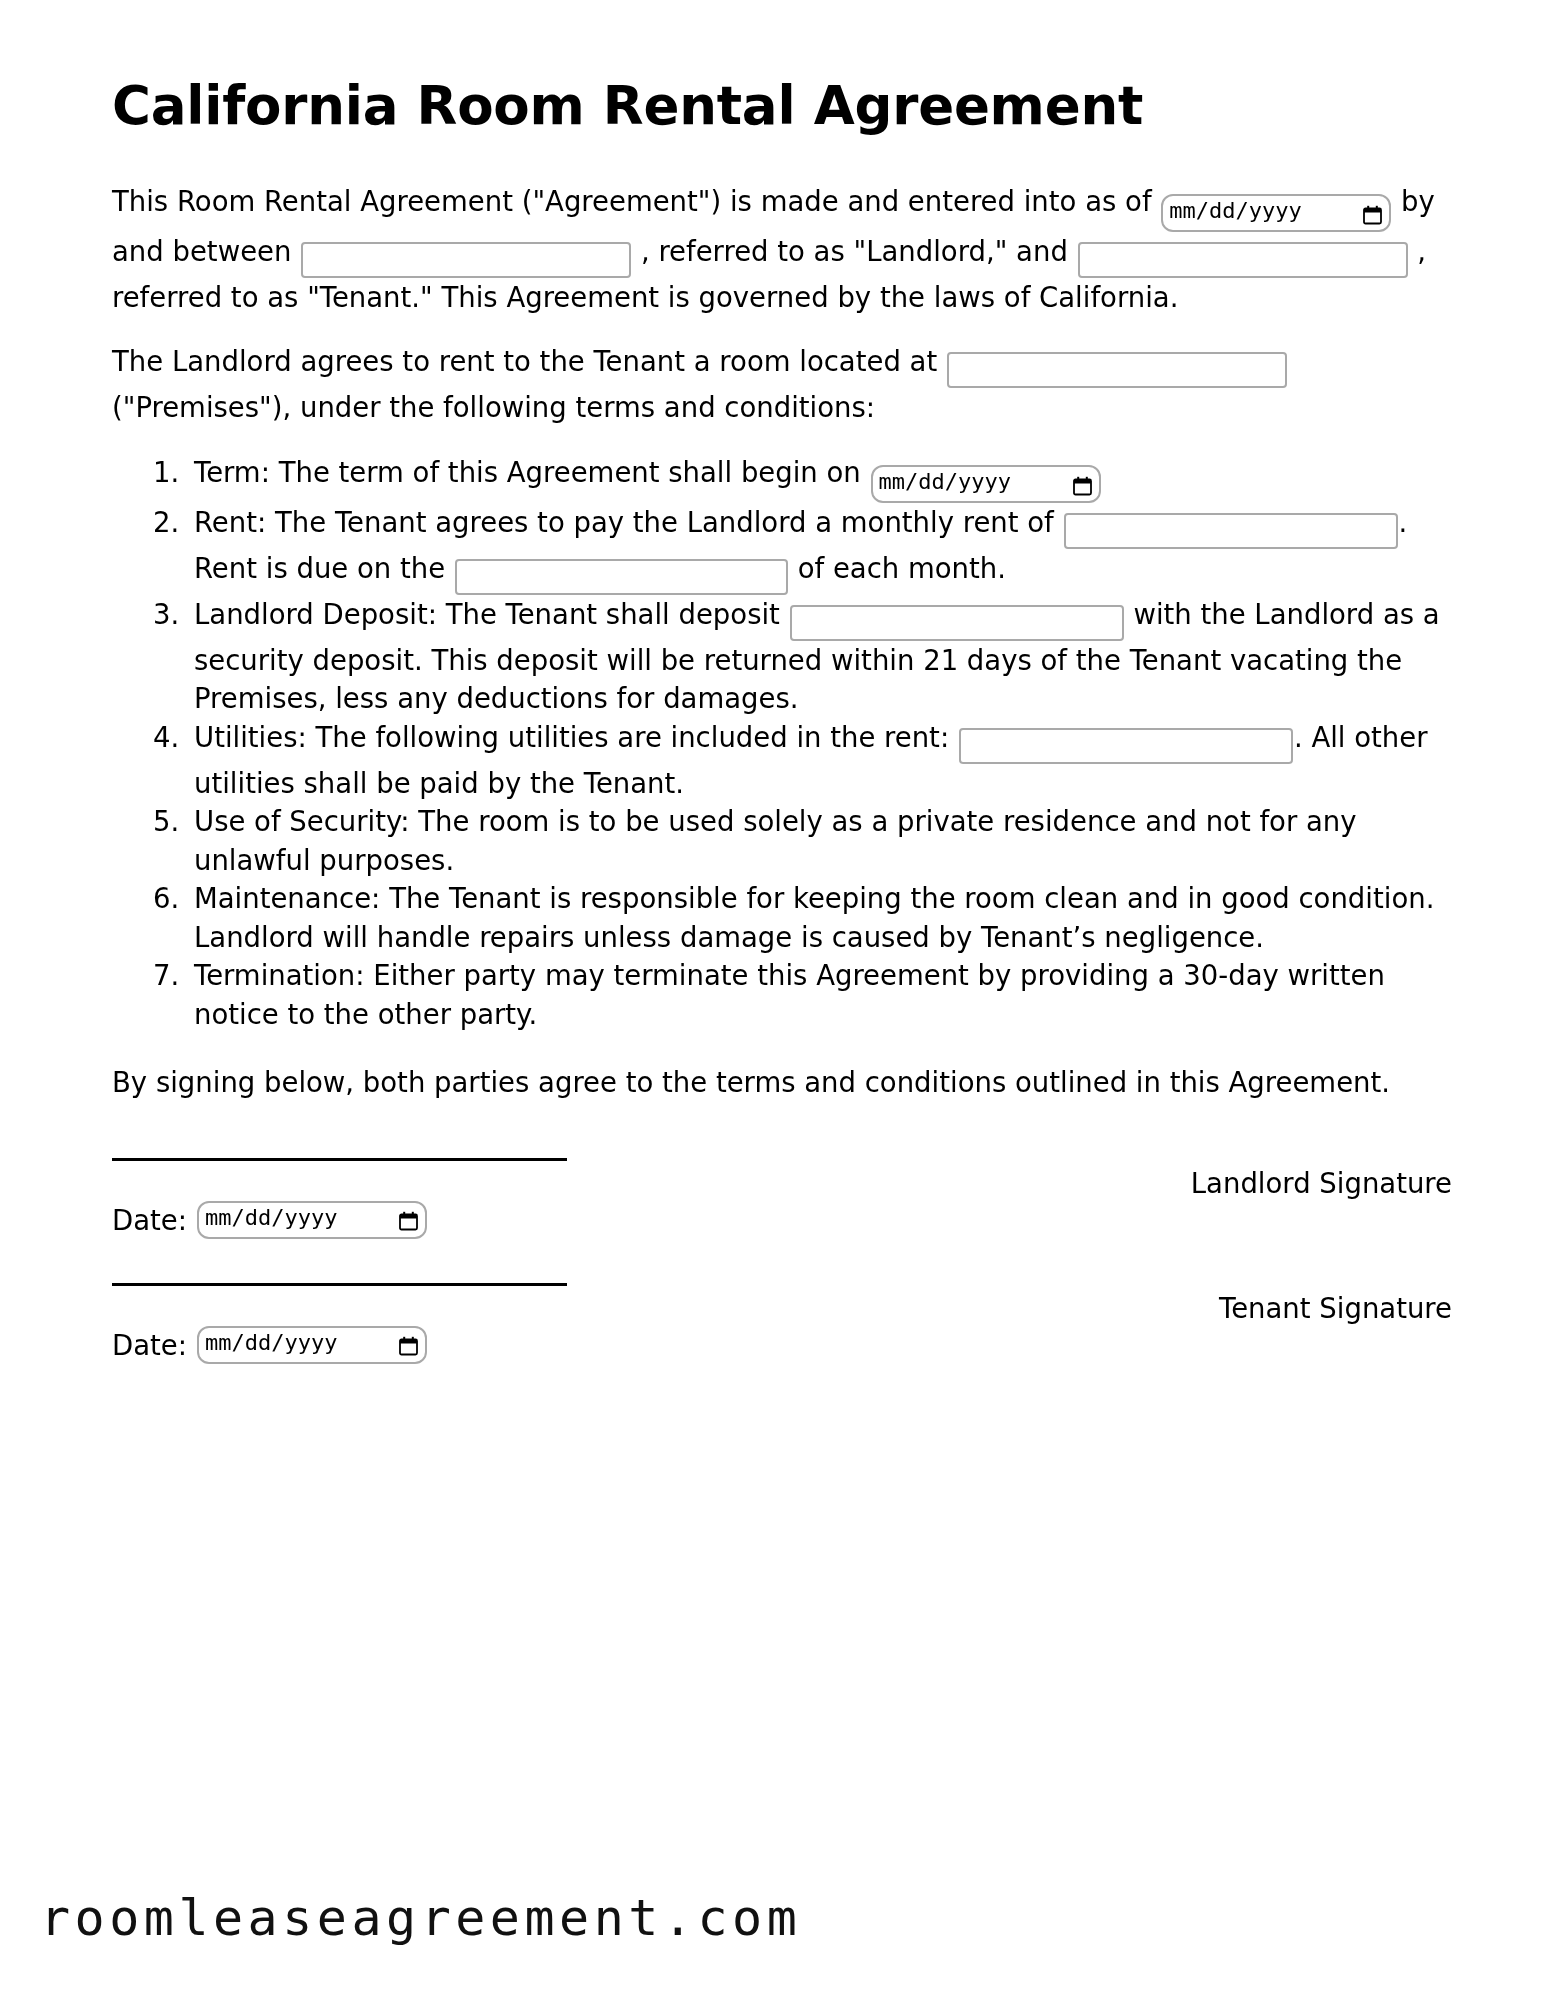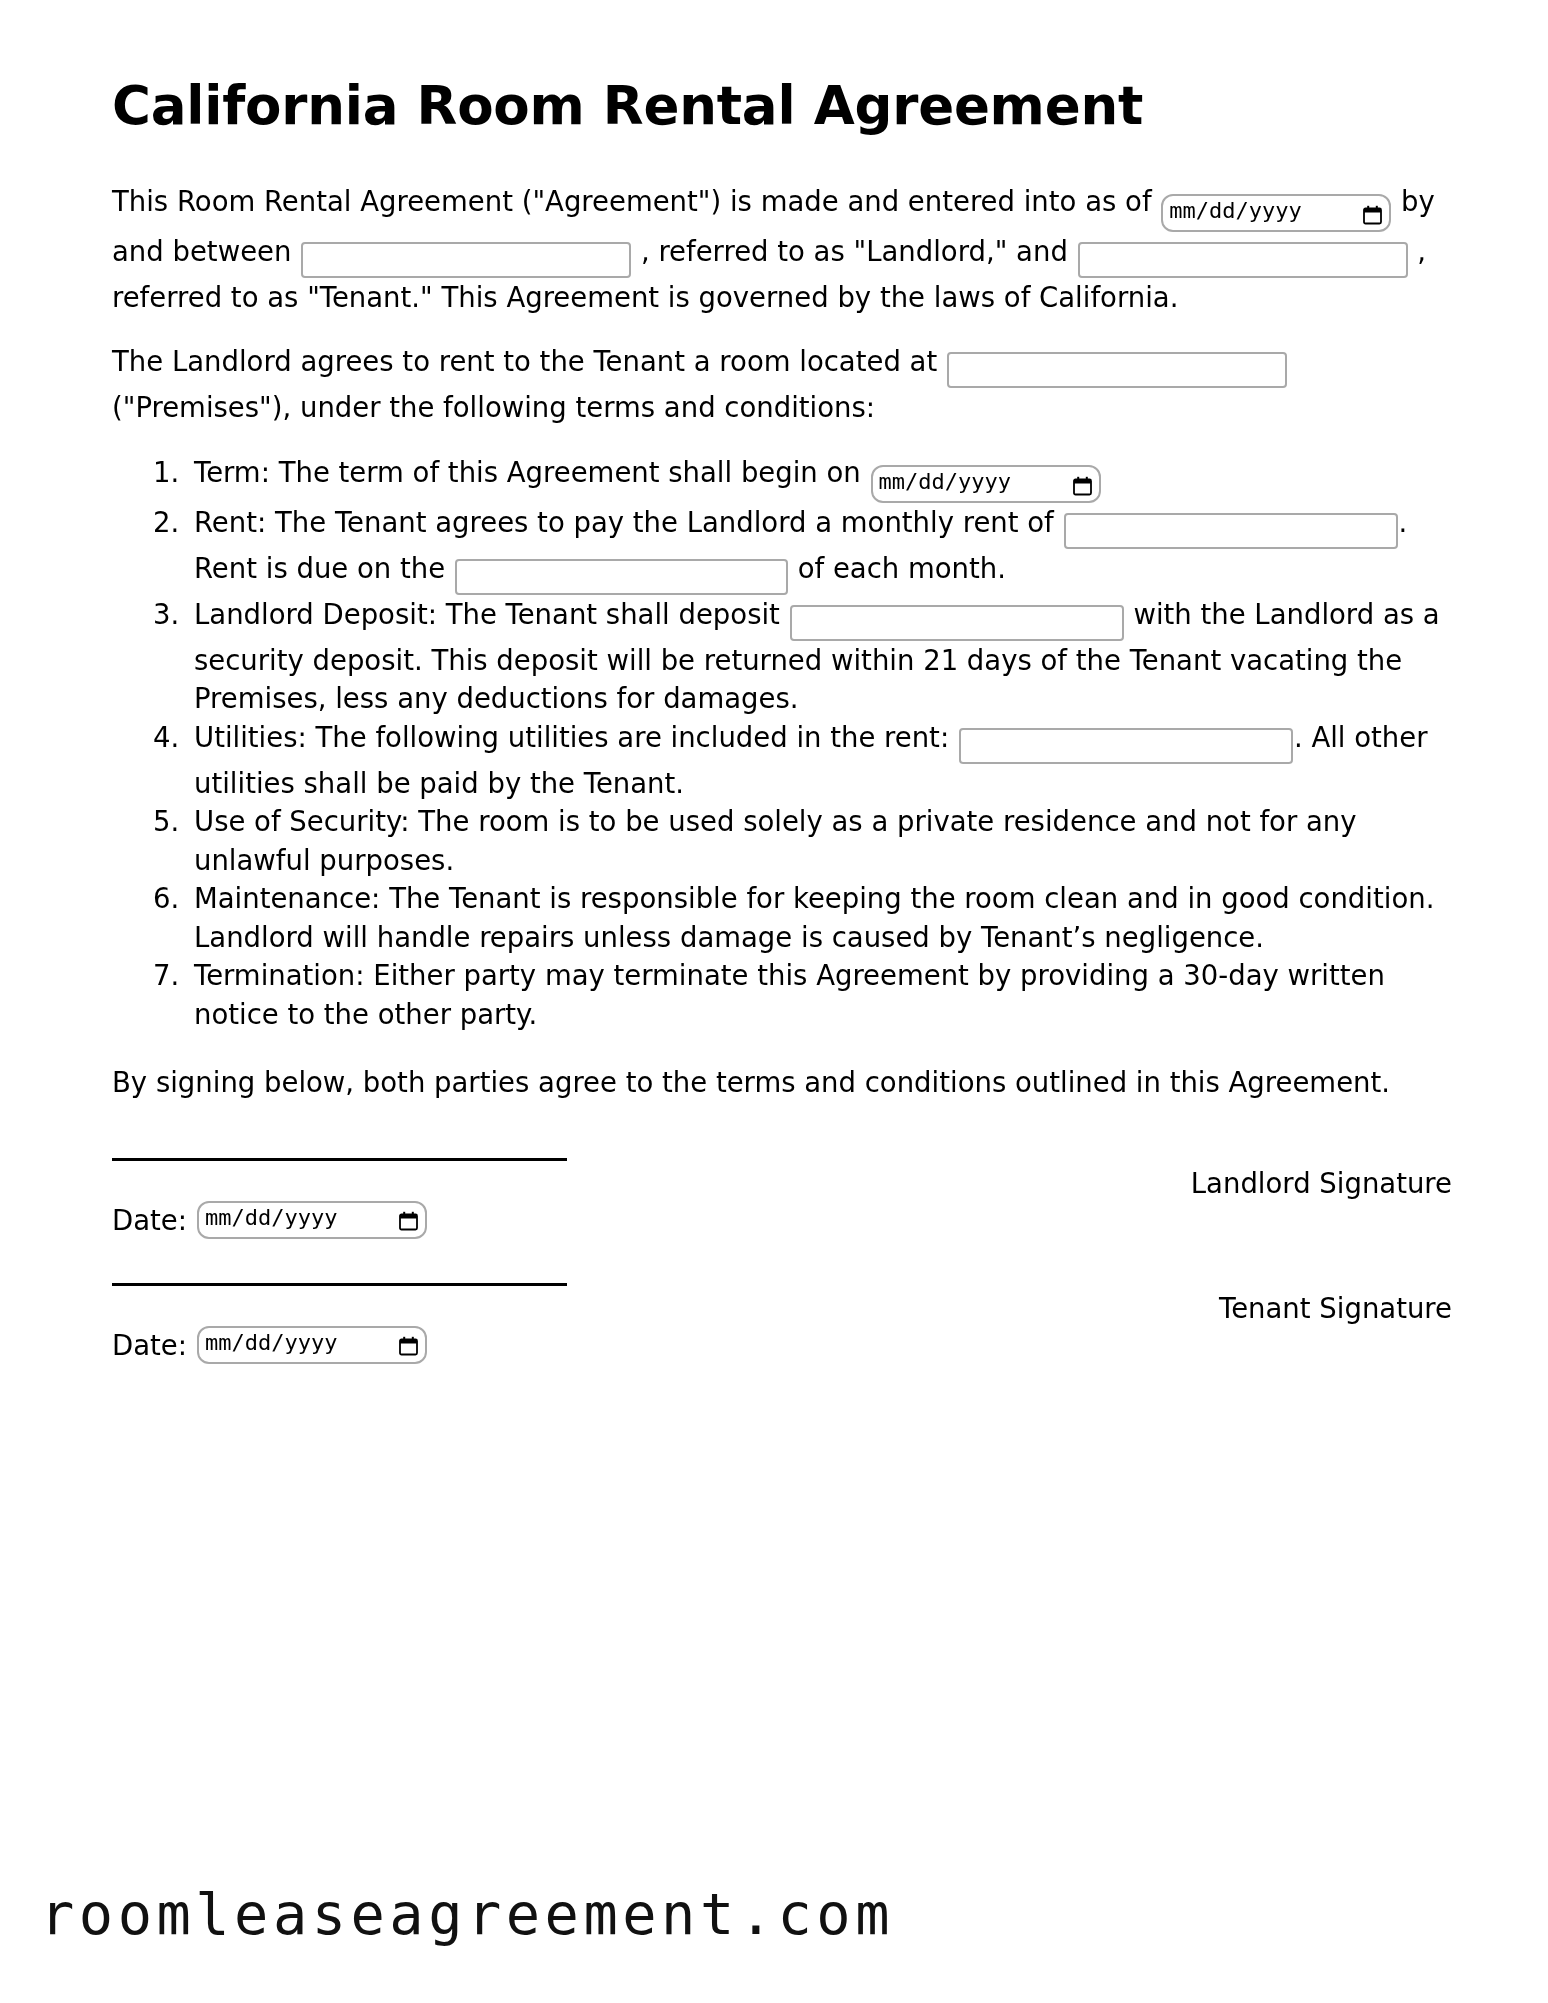--- a/index.html
+++ b/index.html
@@ -120,21 +120,21 @@
     display: flex;
     align-items: center;
     gap: 9px;
   }
 
   .footer-watermark {
     position: absolute;
     left: 40px;
     bottom: 56px;
     font-family: "DejaVu Sans Mono", monospace;
-    font-size: 57px;
+    font-size: 50px;
     letter-spacing: 4.5px;
     color: #111111;
     white-space: nowrap;
   }
 </style>
 </head>
 <body>
 
 <div class="page">
 

